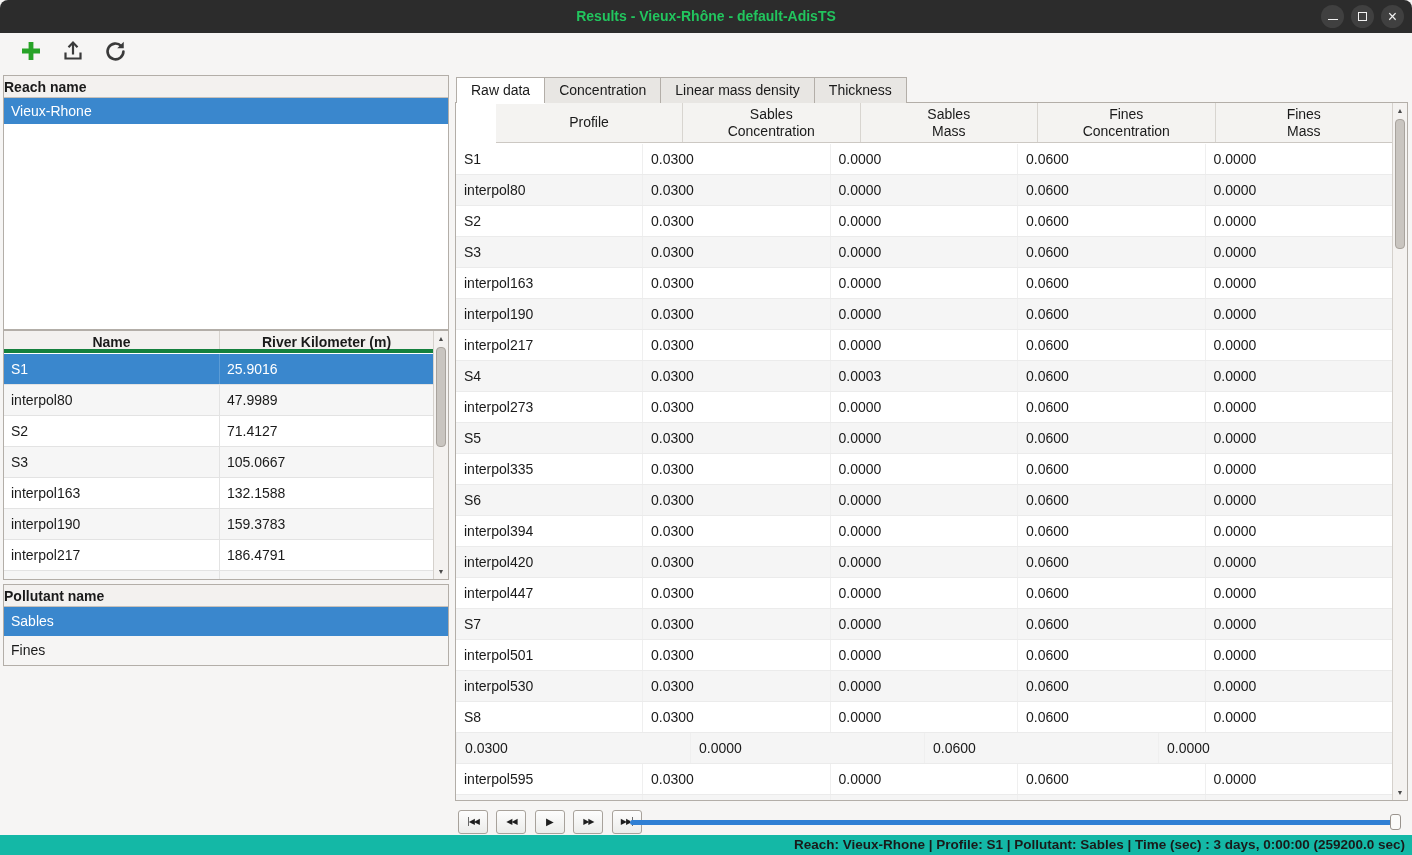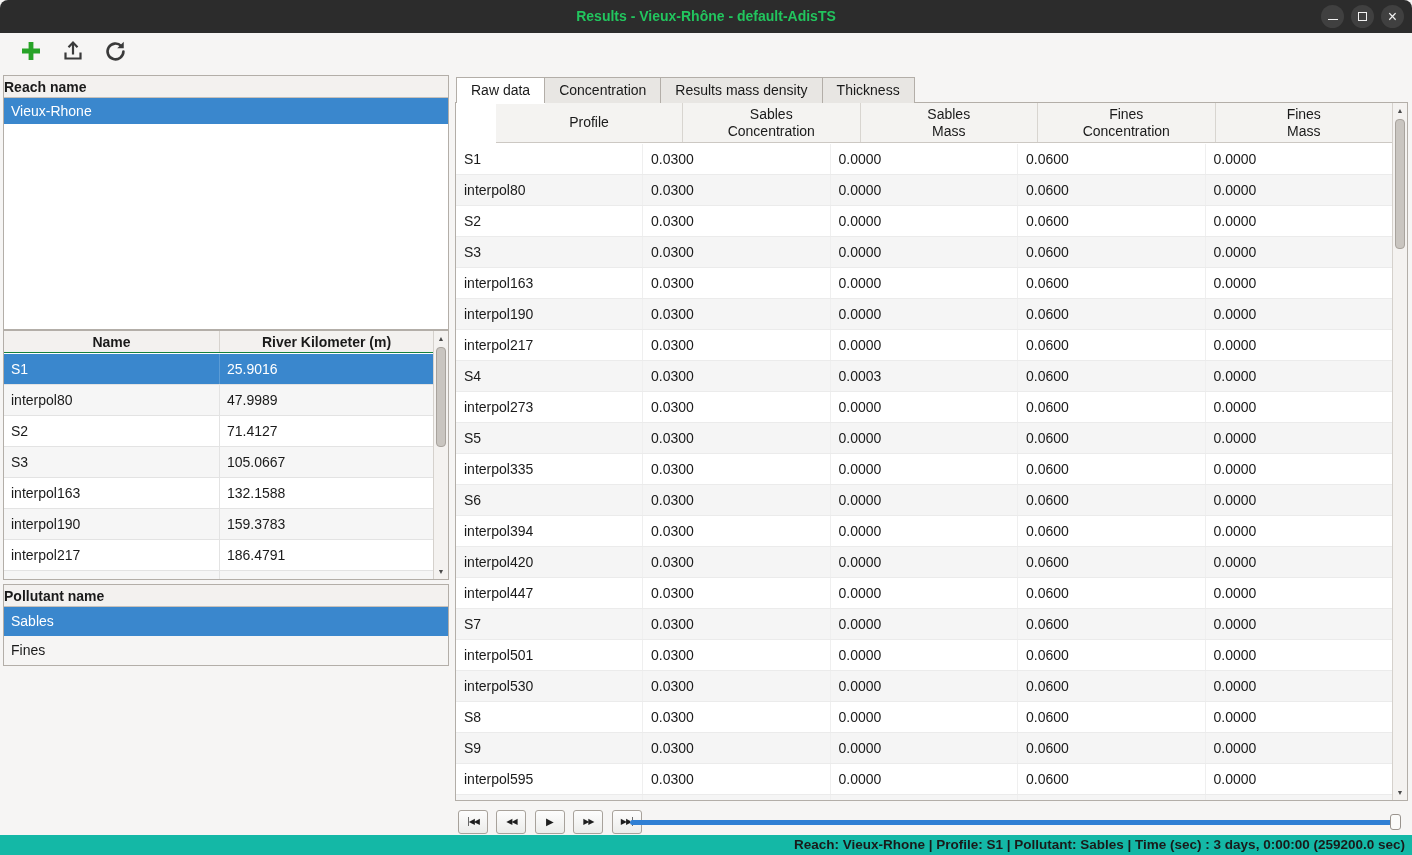--- a/index.html
+++ b/index.html
@@ -25,21 +25,21 @@
   .reach-section { top:3px; height:255px; }
   .profiles-section { top:258px; height:250px; }
   .pollutant-section { top:512px; height:82px; }
   .sec-header { height:22px; line-height:22px; text-align:left; font-weight:bold; font-size:14px; background:#f3f1ef; border-bottom:1px solid #c6c1bb; }
   .list-row { height:26px; line-height:26px; padding-left:7px; font-size:14px; background:#fff; cursor:default; }
   .list-row.tall { height:29px; line-height:29px; }
   .list-row.sel { background:#3a87cd; color:#fff; }
   .list-row.alt { background:#f6f5f4; }
 
   
-  .ptable-header { display:flex; height:22px; background:#f3f1ef; border-bottom:1px solid #15803d; font-weight:bold; font-size:14px; text-align:center; margin-right:15px; }
+  .ptable-header { display:flex; height:22px; background:#f3f1ef; border-bottom:4px solid #15803d; font-weight:bold; font-size:14px; text-align:center; margin-right:15px; }
   .ph { line-height:22px; }
   .ph.lc0 { width:215px; }
   .ph.lc1 { flex:1; border-left:1px solid #d7d3ce; }
   .ptable-body { position:absolute; top:23px; left:0; right:15px; bottom:0; overflow:hidden; background:#fff; }
   .lrow { display:flex; height:31px; border-bottom:1px solid #e3e3e3; background:#fff; }
   .lrow.alt { background:#f6f6f6; }
   .lrow.sel { background:#3a87cd; color:#fff; }
   .lcell { line-height:30px; padding-left:7px; font-size:14px; overflow:hidden; white-space:nowrap; }
   .lcell.lc0 { width:215px; }
   .lcell.lc1 { flex:1; border-left:1px solid #e3e3e3; }
@@ -188,21 +188,21 @@
     <div class="list-row tall alt">Fines</div>
   </div>
 
 </div>
 
 <div class="right-panel">
 
   <div class="tabs">
     <div class="tab active">Raw data</div>
     <div class="tab">Concentration</div>
-    <div class="tab">Results mass density</div>
+    <div class="tab">Linear mass density</div>
     <div class="tab">Thickness</div>
   </div>
 
   <div class="content">
     <div class="rheader">
       <div class="rh c0">
         <span>Profile</span>
       </div>
       <div class="rh cx">
         <span>Sables</span>
@@ -349,21 +349,20 @@
           <div class="rcell rcx">0.0000</div>
         </div>
         <div class="rrow">
           <div class="rcell rc0">S8</div>
           <div class="rcell rcx">0.0300</div>
           <div class="rcell rcx">0.0000</div>
           <div class="rcell rcx">0.0600</div>
           <div class="rcell rcx">0.0000</div>
         </div>
         <div class="rrow alt">
-          <div class="rcell rc0">S9</div>
           <div class="rcell rcx">0.0300</div>
           <div class="rcell rcx">0.0000</div>
           <div class="rcell rcx">0.0600</div>
           <div class="rcell rcx">0.0000</div>
         </div>
         <div class="rrow">
           <div class="rcell rc0">interpol595</div>
           <div class="rcell rcx">0.0300</div>
           <div class="rcell rcx">0.0000</div>
           <div class="rcell rcx">0.0600</div>

